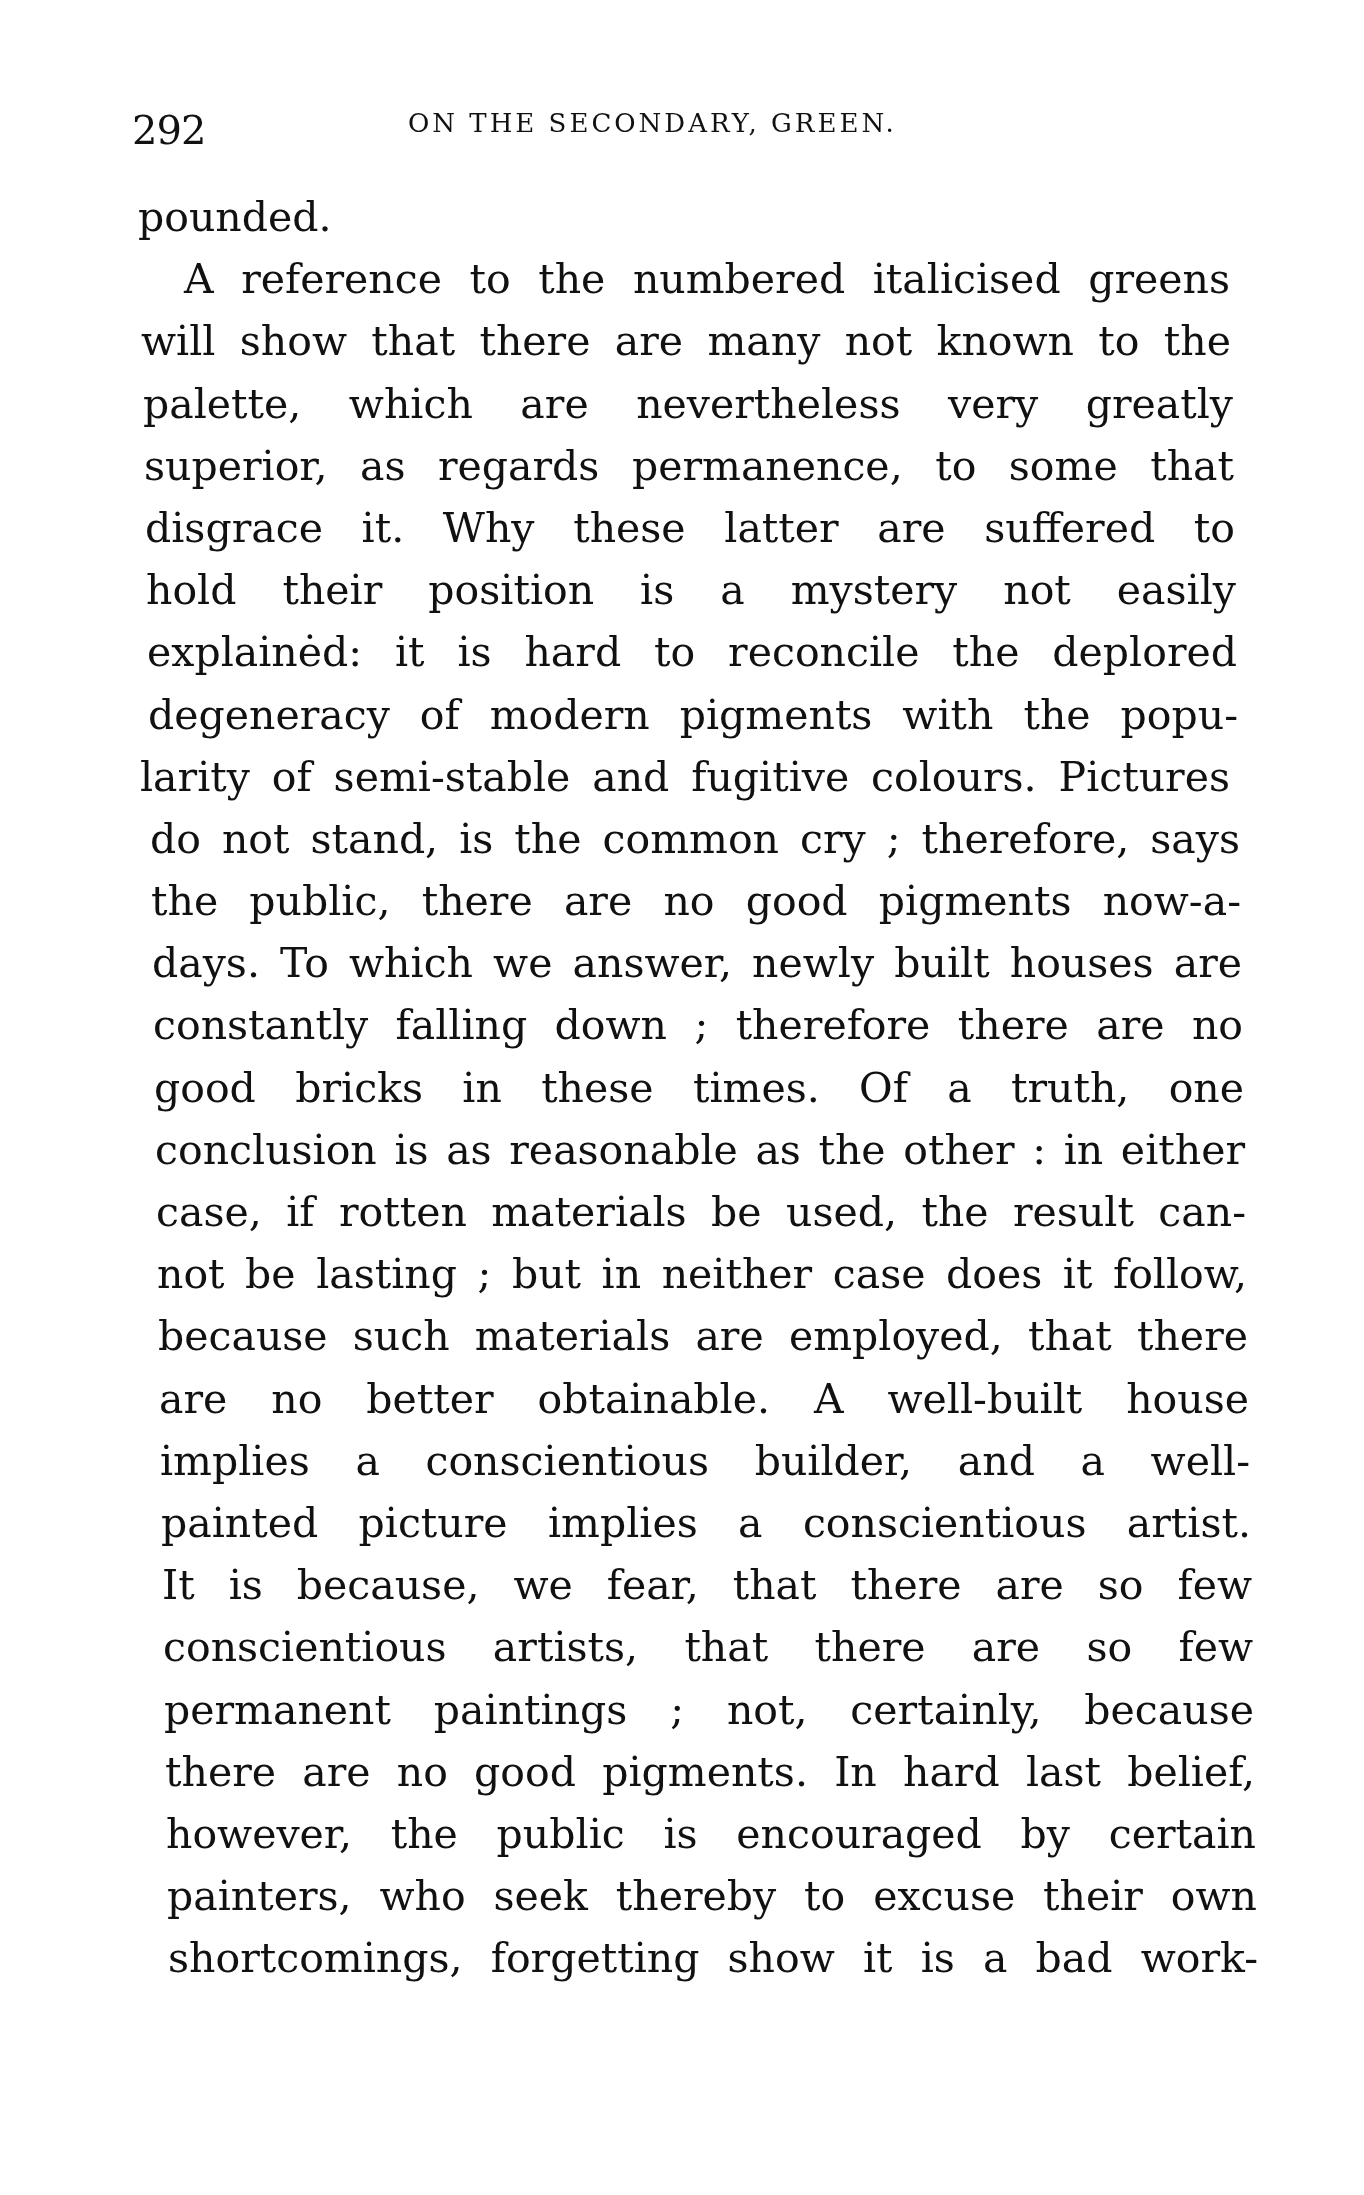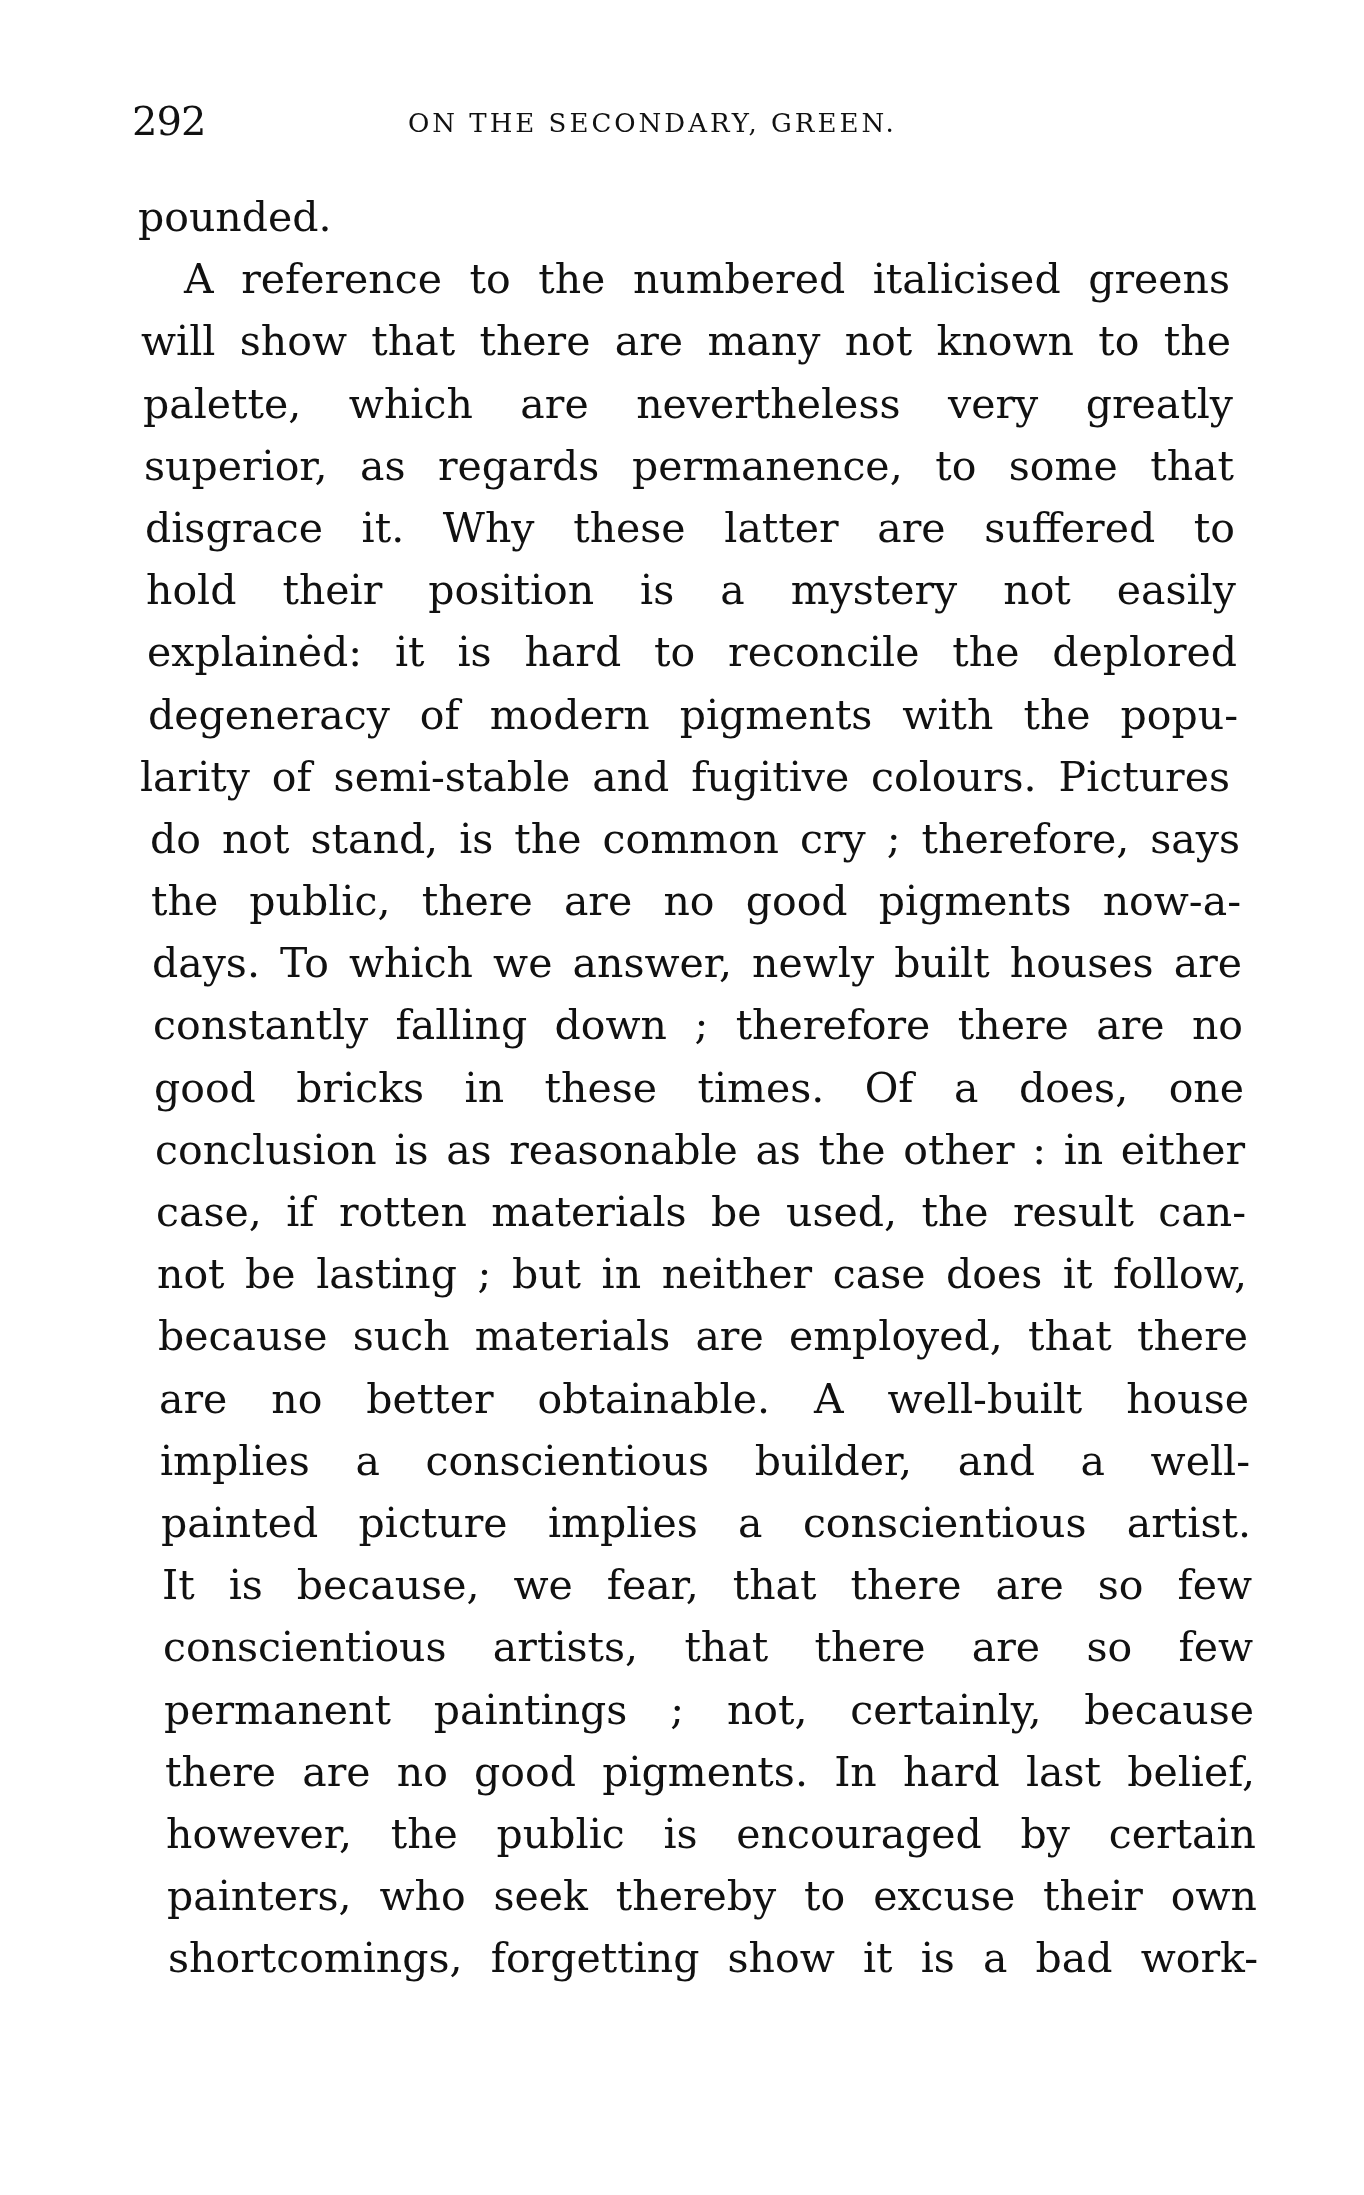--- a/index.html
+++ b/index.html
@@ -6,21 +6,21 @@
   body { width: 1364px; height: 2195px; position: relative; overflow: hidden; }
   .page {
     position: absolute; left: 0; top: 0; width: 1364px; height: 2195px;
     background: #ffffff; color: #111111;
     font-family: "DejaVu Serif", "Liberation Serif", serif;
   }
   .header {
     position: absolute; left: 132px; top: 96px; width: 1100px; height: 50px;
   }
   .page-number {
-    position: absolute; left: 0; top: 0;
+    position: absolute; left: 0; top: 9px;
     font-size: 40px; line-height: 50px; letter-spacing: -1px;
   }
   .running-head {
     position: absolute; left: 252px; top: 4px;
     font-size: 26px; line-height: 46px; letter-spacing: 3px;
     text-transform: uppercase;
     margin-left: 24px;
   }
   .body {
     position: absolute; left: 138px; top: 186px; width: 1090px;
@@ -51,21 +51,21 @@
     <span class="line" style="margin-left: 6px; width: 1090px; display: block;">superior, as regards permanence, to some that</span>
     <span class="line" style="margin-left: 7px; width: 1090px; display: block;">disgrace it. Why these latter are suffered to</span>
     <span class="line" style="margin-left: 8px; width: 1090px; display: block;">hold their position is a mystery not easily</span>
     <span class="line" style="margin-left: 9px; width: 1090px; display: block;">explainėd: it is hard to reconcile the deplored</span>
     <span class="line" style="margin-left: 10px; width: 1090px; display: block;">degeneracy of modern pigments with the popu-</span>
     <span class="line" style="margin-left: 2px; width: 1090px; display: block;">larity of semi-stable and fugitive colours. Pictures</span>
     <span class="line" style="margin-left: 12px; width: 1090px; display: block;">do not stand, is the common cry ; therefore, says</span>
     <span class="line" style="margin-left: 13px; width: 1090px; display: block;">the public, there are no good pigments now-a-</span>
     <span class="line" style="margin-left: 14px; width: 1090px; display: block;">days. To which we answer, newly built houses are</span>
     <span class="line" style="margin-left: 15px; width: 1090px; display: block;">constantly falling down ; therefore there are no</span>
-    <span class="line" style="margin-left: 16px; width: 1090px; display: block;">good bricks in these times. Of a does, one</span>
+    <span class="line" style="margin-left: 16px; width: 1090px; display: block;">good bricks in these times. Of a truth, one</span>
     <span class="line" style="margin-left: 17px; width: 1090px; display: block;">conclusion is as reasonable as the other : in either</span>
     <span class="line" style="margin-left: 18px; width: 1090px; display: block;">case, if rotten materials be used, the result can-</span>
     <span class="line" style="margin-left: 19px; width: 1090px; display: block;">not be lasting ; but in neither case does it follow,</span>
     <span class="line" style="margin-left: 20px; width: 1090px; display: block;">because such materials are employed, that there</span>
     <span class="line" style="margin-left: 21px; width: 1090px; display: block;">are no better obtainable. A well-built house</span>
     <span class="line" style="margin-left: 22px; width: 1090px; display: block;">implies a conscientious builder, and a well-</span>
     <span class="line" style="margin-left: 23px; width: 1090px; display: block;">painted picture implies a conscientious artist.</span>
     <span class="line" style="margin-left: 24px; width: 1090px; display: block;">It is because, we fear, that there are so few</span>
     <span class="line" style="margin-left: 25px; width: 1090px; display: block;">conscientious artists, that there are so few</span>
     <span class="line" style="margin-left: 26px; width: 1090px; display: block;">permanent paintings ; not, certainly, because</span>

